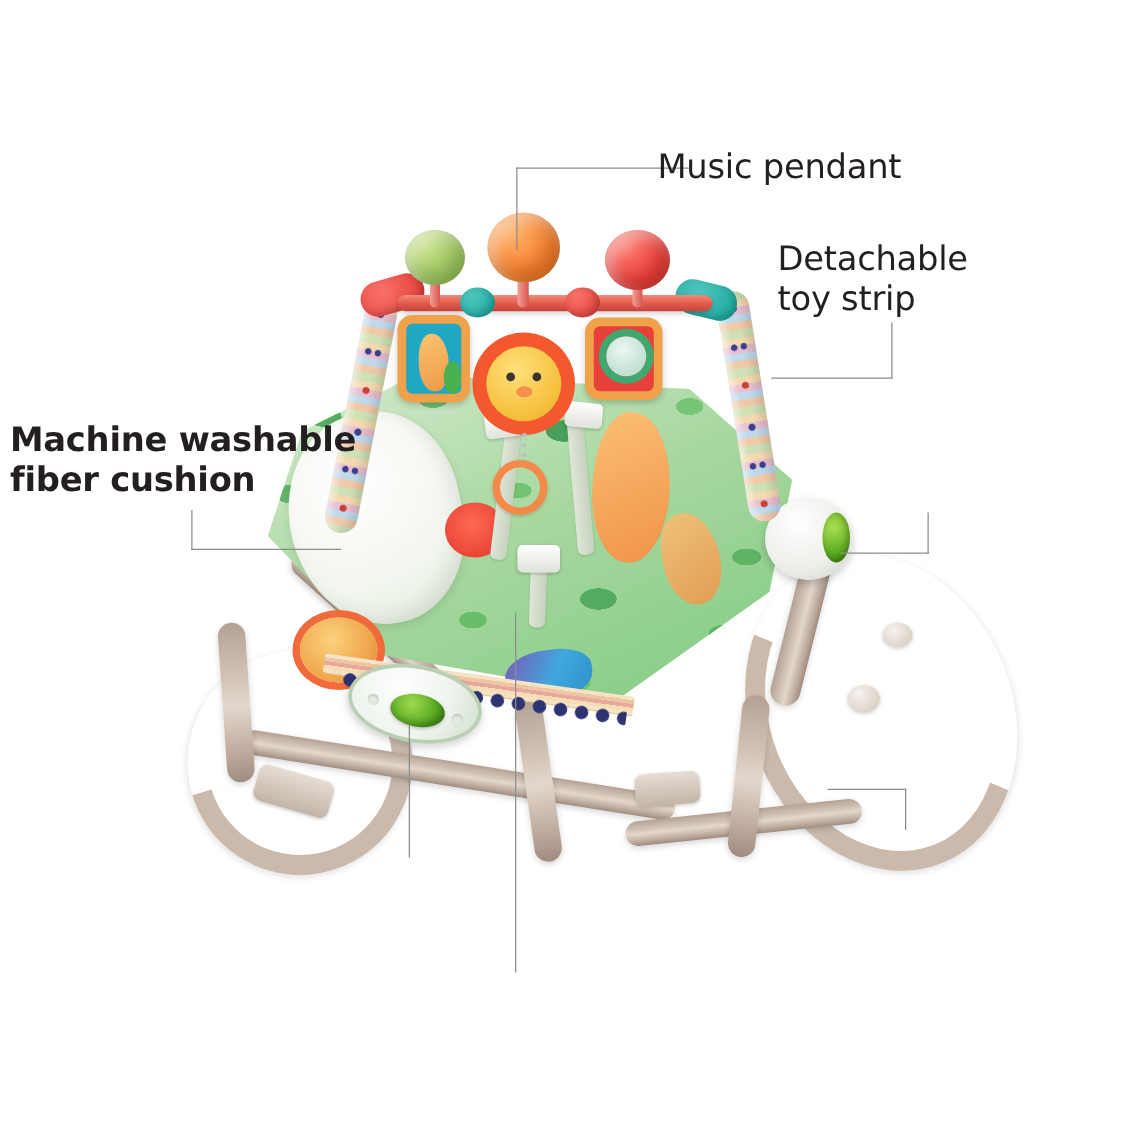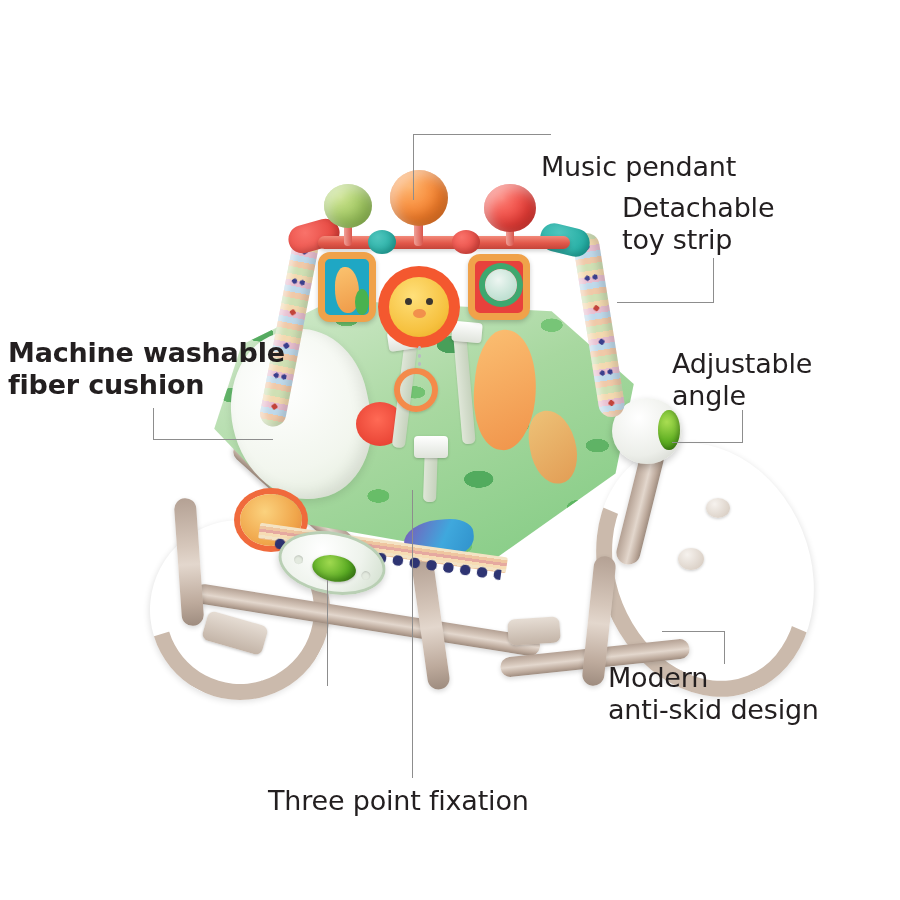--- a/index.html
+++ b/index.html
@@ -394,30 +394,25 @@
   <div class="leader v" style="left:742px; top:410px; height:33px;"></div>
   <div class="leader h" style="left:672px; top:442px; width:71px;"></div>
 
   <div class="leader v" style="left:327px; top:580px; height:106px;"></div>
 
   <div class="leader h" style="left:662px; top:631px; width:63px;"></div>
   <div class="leader v" style="left:724px; top:631px; height:33px;"></div>
 
   <div class="leader v" style="left:412px; top:490px; height:288px;"></div>
 
-  <div class="label lft" style="left:541px; top:118px; width:290px;margin-top:33px;">Music pendant</div>
+  <div class="label lft" style="left:526px; top:118px; width:290px;">Music pendant</div>
 
   <div class="label ctr" style="left:622px; top:192px; width:232px;">Detachable
 toy strip</div>
 
   <div class="label ctr" style="left:8px; top:337px; width:290px;font-weight:bold;">Machine washable
 fiber cushion</div>
 
-  <div class="label ctr" style="left:672px; top:348px; width:170px;">Adjustable
-angle</div>
-
-
-  <div class="label ctr" style="left:608px; top:662px; width:256px;">Modern
-anti-skid design</div>
-
-  <div class="label ctr" style="left:268px; top:785px; width:320px;">Three point fixation</div>
+
+
+
 
 </div>
 
 </body></html>

